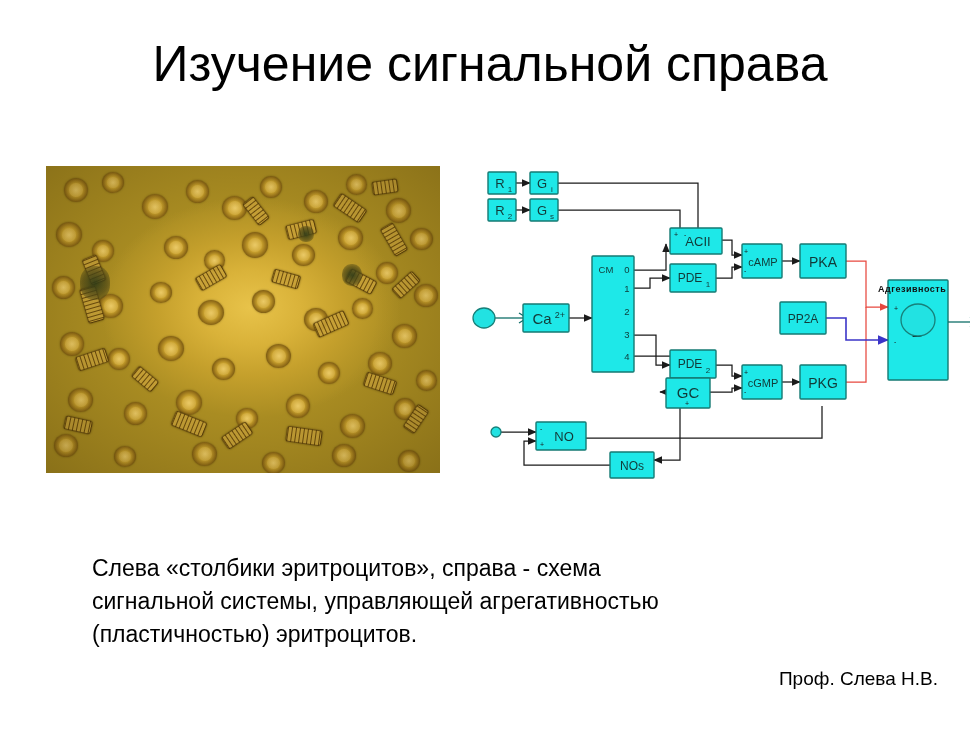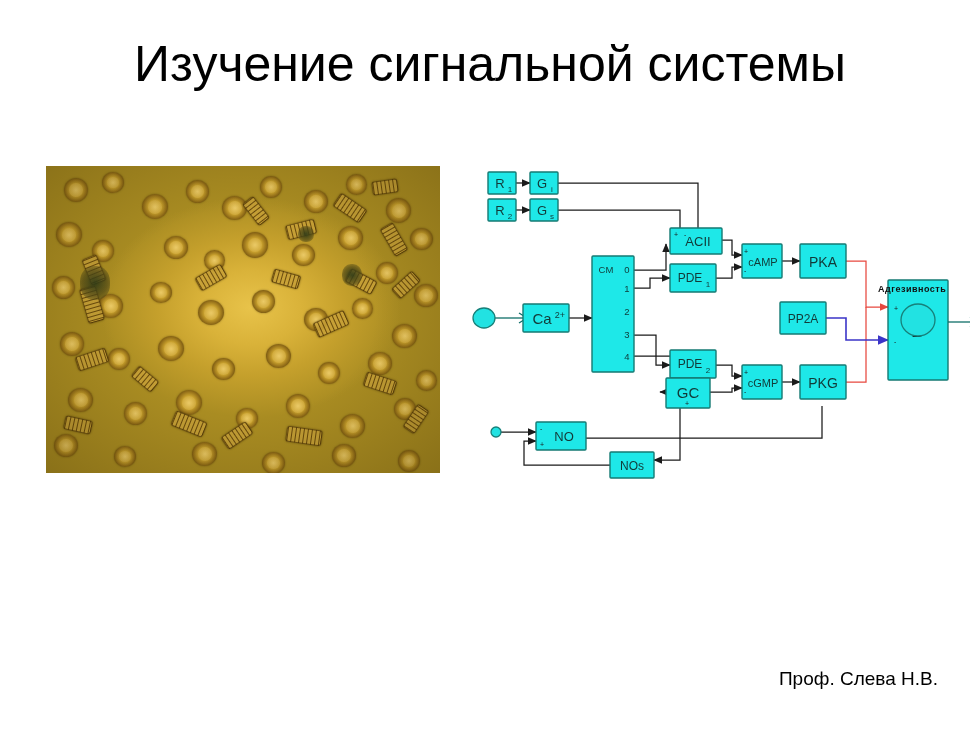--- a/index.html
+++ b/index.html
@@ -123,21 +123,21 @@
     top: 668px;
     width: 938px;
     text-align: right;
     font-size: 19px;
     color: #000000;
   }
 </style>
 </head>
 <body>
 
-<div id="slide-title">Изучение сигнальной системы</div>
+<div id="slide-title">Изучение сигнальной справа</div>
 
 <div id="micrograph">
   <div class="cells">
 
     <div class="rbc" style="left:18px;  top:12px;  width:24px; height:24px;"></div>
     <div class="rbc" style="left:56px;  top:6px;   width:22px; height:21px;"></div>
     <div class="rbc" style="left:96px;  top:28px;  width:26px; height:25px;"></div>
     <div class="rbc" style="left:140px; top:14px;  width:23px; height:23px;"></div>
     <div class="rbc" style="left:176px; top:30px;  width:25px; height:24px;"></div>
     <div class="rbc" style="left:214px; top:10px;  width:22px; height:22px;"></div>
@@ -399,15 +399,18 @@
 
 <svg style="position:absolute; left:955px; top:0; width:0; height:0;" aria-hidden="true"></svg>
 <div style="position:absolute; left:898px; top:300px; width:40px; height:40px;">
   <svg width="40" height="40" viewBox="0 0 40 40" xmlns="http://www.w3.org/2000/svg">
     <ellipse cx="20" cy="20" rx="17" ry="16" fill="#22e2e2" stroke="#17807a" stroke-width="1.3"></ellipse>
   </svg>
 </div>
 <div style="position:absolute; left:878px; top:284px; font-size:9px; font-weight:bold; color:#111; letter-spacing:0.5px; white-space:nowrap;">Адгезивность</div>
 
 <div id="caption">
+  <span class="cap-line">Слева «столбики эритроцитов», справа - схема</span>
+  <span class="cap-line">сигнальной системы, управляющей агрегативностью</span>
+  <span class="cap-line">(пластичностью) эритроцитов.</span>
 </div>
 
 <div id="attribution">Проф. Слева Н.В.</div>
 
 </body></html>

